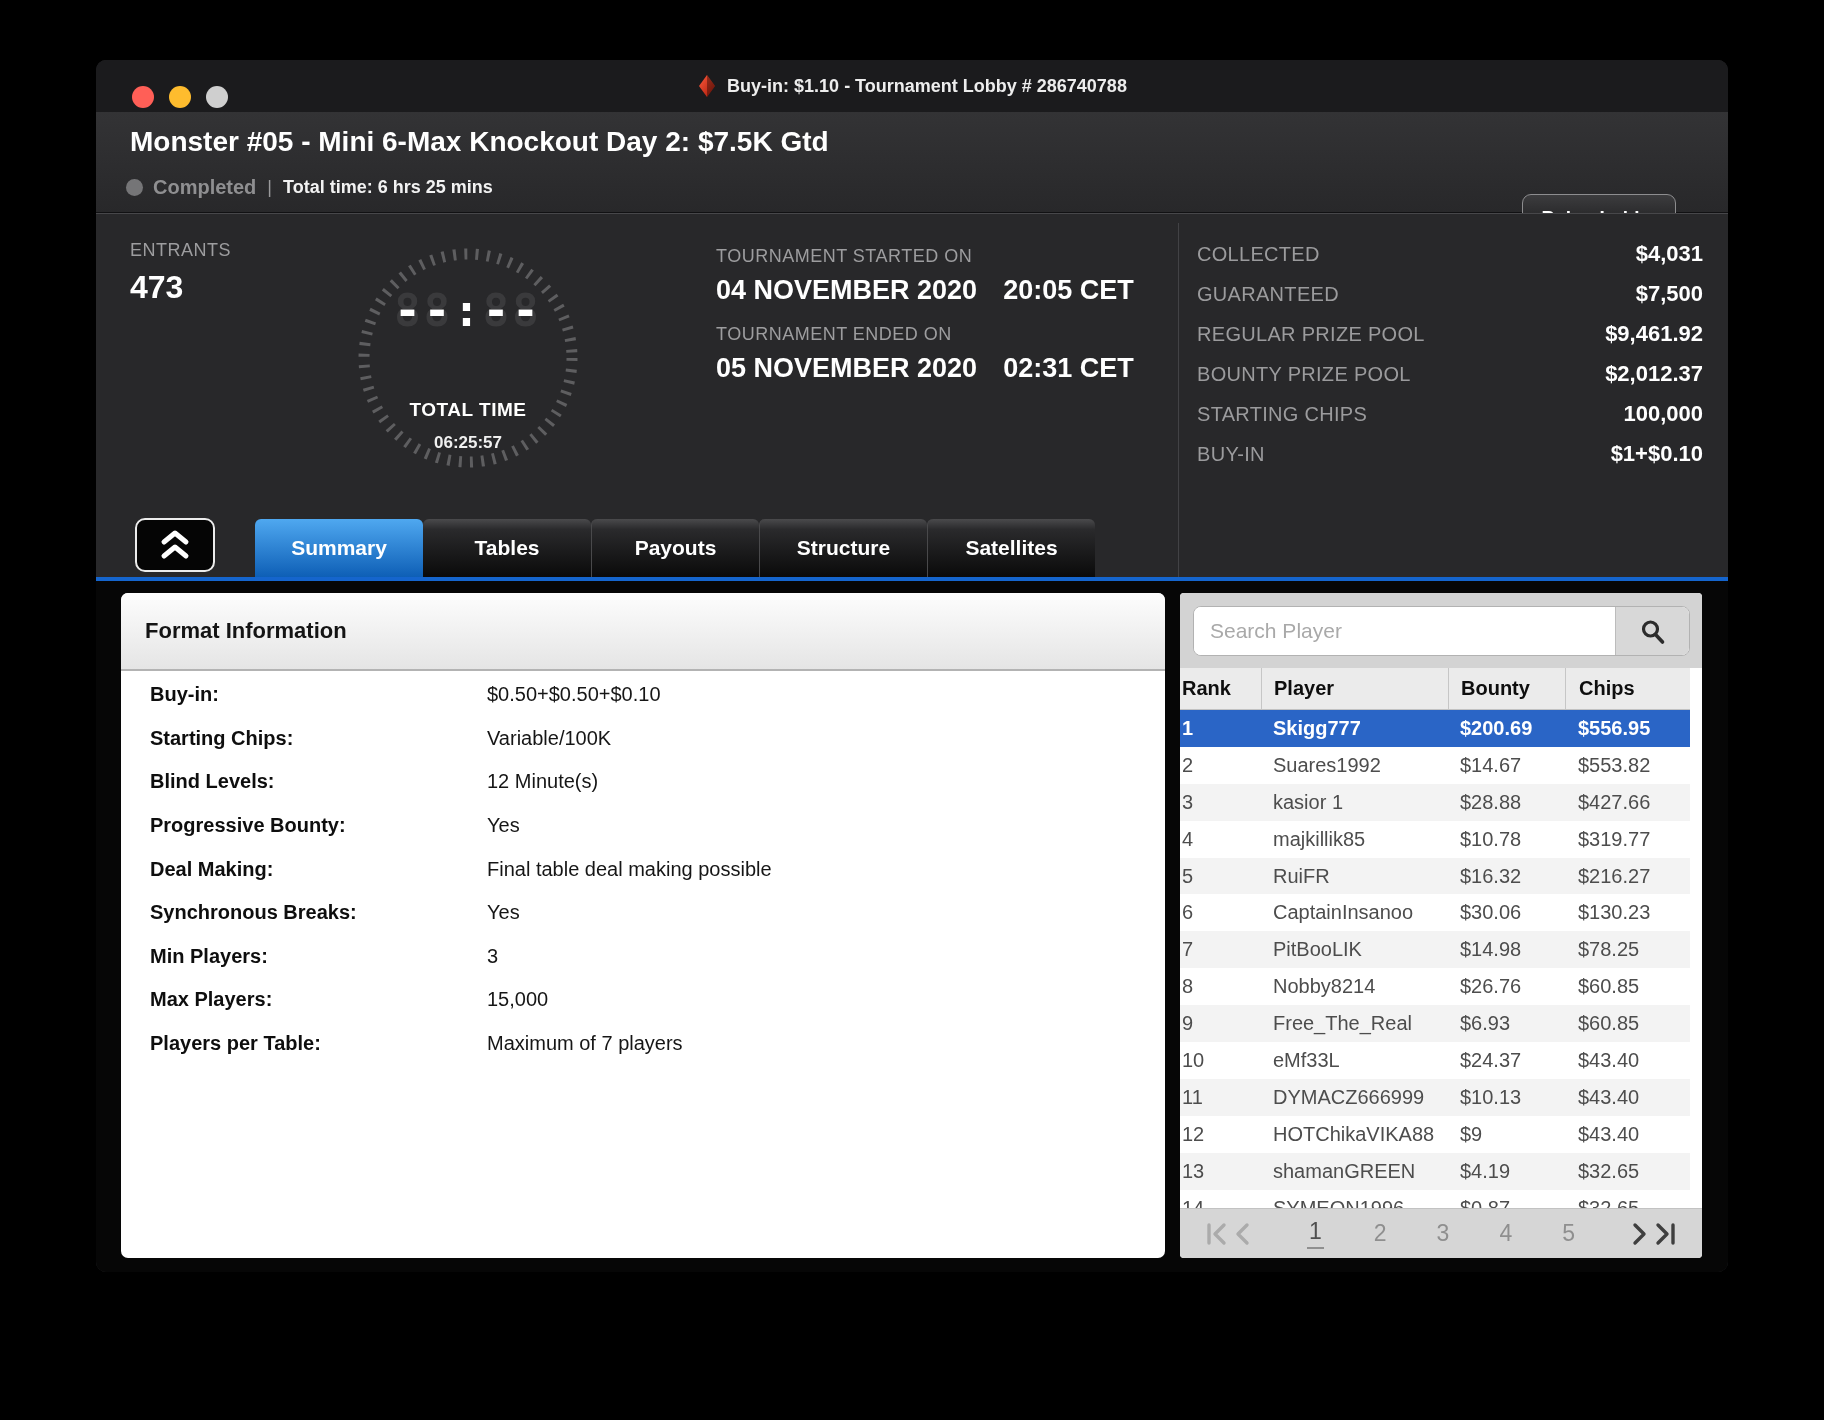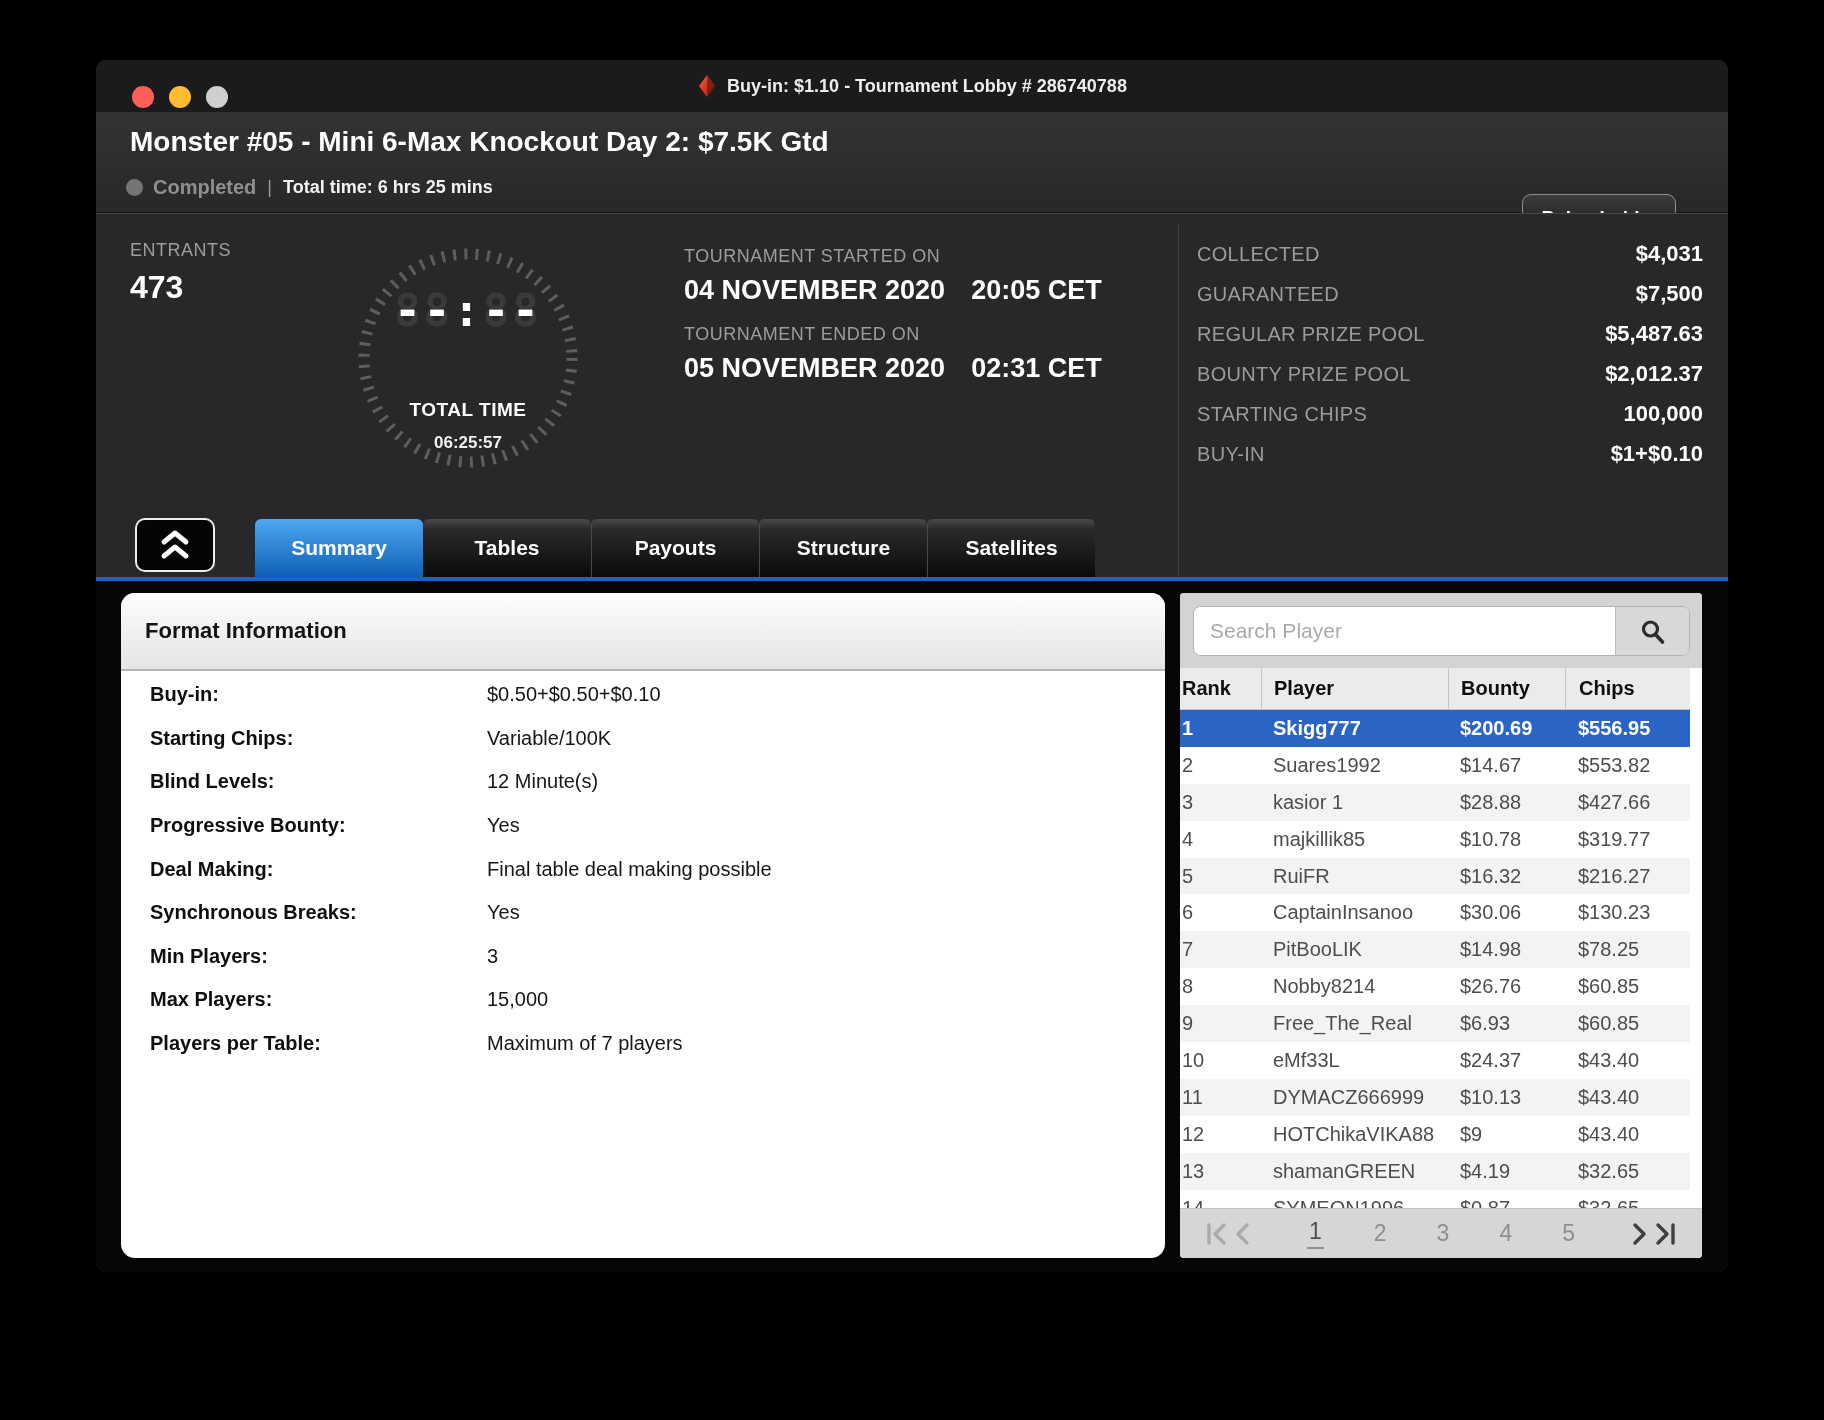--- a/index.html
+++ b/index.html
@@ -45,21 +45,21 @@
   .timer svg.ring { position:absolute; left:0; top:0; }
   .digital { position:absolute; left:0; top:42px; width:100%; text-align:center;
              font-family:"DejaVu Sans Mono", monospace; font-size:44px; font-weight:bold; letter-spacing:3px; }
   .digital .ghost { color:#3a3a3c; }
   .digital .lit { position:absolute; left:0; top:0; width:100%; color:#fff; }
   .t-label { position:absolute; left:0; top:156px; width:100%; text-align:center;
              color:#fff; font-size:19px; font-weight:bold; letter-spacing:.5px; }
   .t-value { position:absolute; left:0; top:190px; width:100%; text-align:center;
              color:#f0f0f0; font-size:17px; font-weight:bold; }
 
-  .dates { position:absolute; left:588px; top:32px; }
+  .dates { position:absolute; left:620px; top:32px; }
   .d-label { color:#9d9d9f; font-size:18px; letter-spacing:.5px; }
   .d-value { color:#fff; font-size:27px; font-weight:bold; margin-top:8px; margin-bottom:18px; }
   .d-value .d-time { margin-left:26px; }
 
   .v-divider { position:absolute; left:1082px; top:9px; width:1px; height:355px; background:#424245; }
 
   .stats { position:absolute; left:1101px; top:20px; width:506px; }
   .stat-row { height:40px; display:flex; align-items:center; justify-content:space-between; }
   .stat-label { color:#9b9b9d; font-size:20px; letter-spacing:.3px; }
   .stat-value { color:#fff; font-size:22px; font-weight:bold; }
@@ -75,21 +75,21 @@
          background:linear-gradient(#4a4a4c 0%, #2a2a2c 18%, #0a0a0a 100%); cursor:pointer; }
   .tab + .tab { border-left:1px solid #49494b; }
   .tab.active { background:linear-gradient(var(--tab-active-top,#4fa8f0), var(--tab-active-bottom,#0e5fb6)); border-left:none; }
   .tab.active + .tab { border-left:none; }
   .blueline { position:absolute; left:0; top:517px; width:100%; height:4px; background:var(--accent-blue,#1565cd); }
 
   
   .content { position:absolute; left:0; top:521px; width:100%; bottom:0; background:#060606; }
 
   .panel-left { position:absolute; left:25px; top:12px; width:1044px; height:665px;
-                background:#fff; border-radius:14px; overflow:hidden; }
+                background:#fff; border-radius:7px; overflow:hidden; }
   .fi-header { height:78px; background:linear-gradient(#fdfdfd,#e5e5e5); border-bottom:2px solid #b3b3b3;
                display:flex; align-items:center; padding-left:24px;
                color:#141414; font-size:22px; font-weight:bold; }
   .fi-rows { padding-top:2px; }
   .fi-row { height:43.6px; display:flex; align-items:center; }
   .fi-label { width:366px; padding-left:29px; color:#0e0e0e; font-size:20px; font-weight:bold; }
   .fi-value { color:#161616; font-size:20px; }
 
   .panel-right { position:absolute; left:1084px; top:12px; width:522px; height:665px;
                  background:#fff; border-radius:4px; overflow:hidden; }
@@ -204,21 +204,21 @@
           <div class="stat-row">
             <span class="stat-label">COLLECTED</span>
             <span class="stat-value">$4,031</span>
           </div>
           <div class="stat-row">
             <span class="stat-label">GUARANTEED</span>
             <span class="stat-value">$7,500</span>
           </div>
           <div class="stat-row">
             <span class="stat-label">REGULAR PRIZE POOL</span>
-            <span class="stat-value">$5,487.63</span>
+            <span class="stat-value">$9,461.92</span>
           </div>
           <div class="stat-row">
             <span class="stat-label">BOUNTY PRIZE POOL</span>
             <span class="stat-value">$2,012.37</span>
           </div>
           <div class="stat-row">
             <span class="stat-label">STARTING CHIPS</span>
             <span class="stat-value">100,000</span>
           </div>
           <div class="stat-row">

